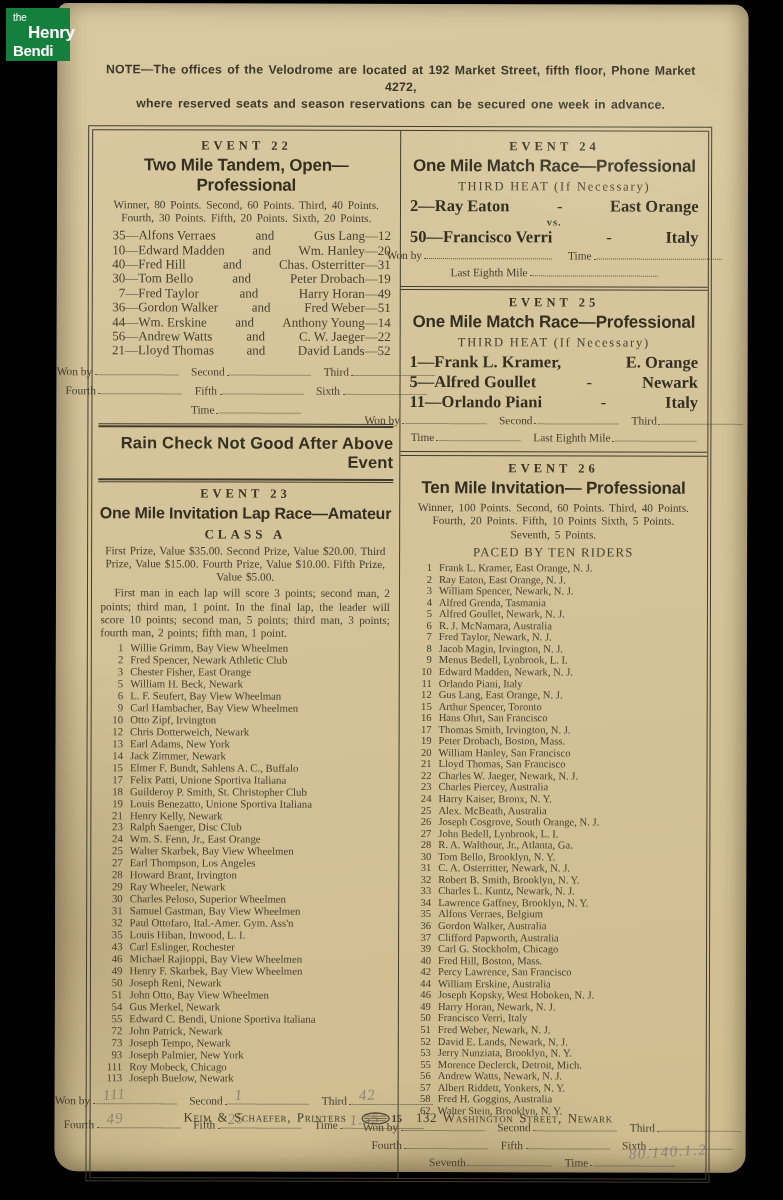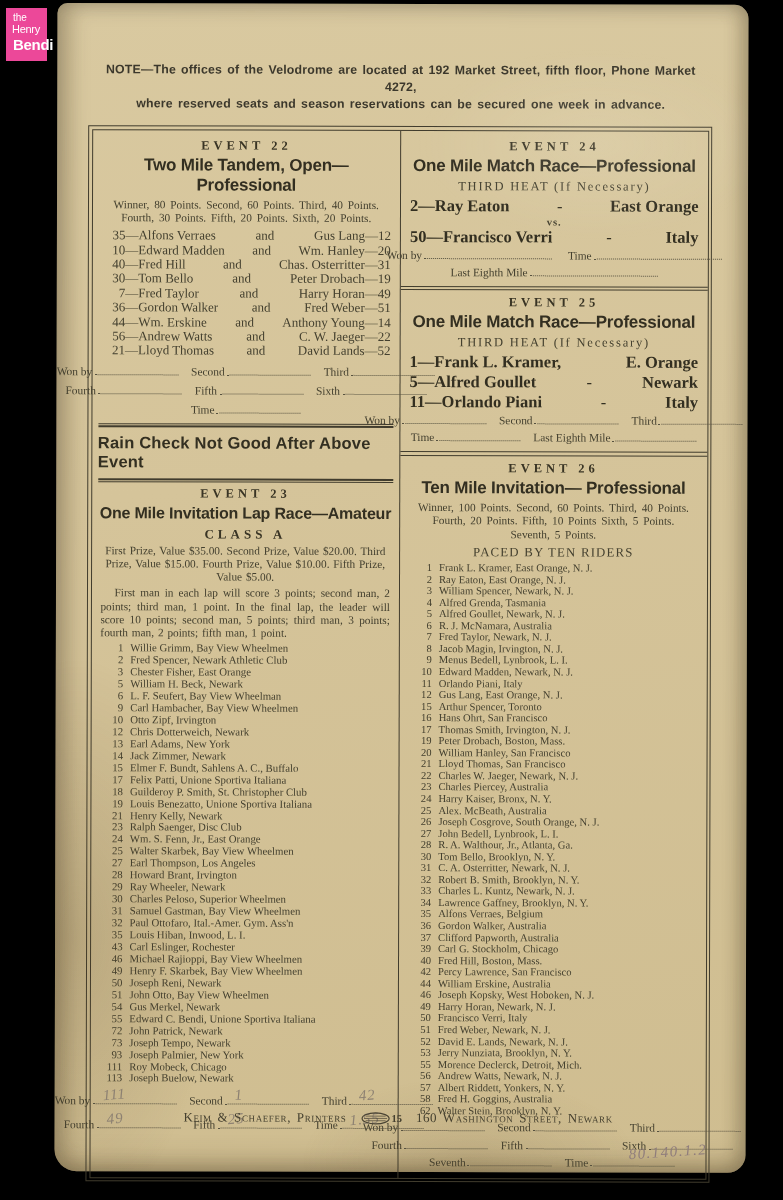--- a/index.html
+++ b/index.html
@@ -10,24 +10,24 @@
          background:linear-gradient(173deg,#d9c9a0 0%,#d5c49a 40%,#cfbd90 100%);
          border-radius:10px 14px 18px 22px;
          box-shadow:inset 10px 0 22px rgba(60,45,20,.28),inset -8px 0 16px rgba(60,45,20,.22),
                     inset 0 -12px 26px rgba(60,45,20,.18),inset 0 6px 14px rgba(255,255,245,.15);
          transform:rotate(.15deg);}
   .paper::before{content:"";position:absolute;inset:0;border-radius:inherit;pointer-events:none;
          background:radial-gradient(ellipse 300px 160px at 78% 12%,rgba(255,255,240,.12),transparent 60%),
                     radial-gradient(ellipse 200px 400px at 3% 80%,rgba(80,60,30,.18),transparent 70%),
                     radial-gradient(ellipse 240px 120px at 60% 99%,rgba(90,70,40,.12),transparent 70%);}
   
-  .logo{position:absolute;left:6px;top:8px;width:41px;height:53px;background:#ec4899;z-index:5;
+  .logo{position:absolute;left:6px;top:8px;width:64px;height:53px;background:#15803d;z-index:5;
         color:#fff;font-family:"Liberation Sans",sans-serif;padding:3px 0 0 6px;box-sizing:border-box;line-height:1;}
   .logo .l1{font-size:10px;display:block;margin:2px 0 0 1px;}
-  .logo .l2{font-size:11px;font-weight:normal;display:block;margin:1px 0 0 0;letter-spacing:-.3px;}
+  .logo .l2{font-size:17px;font-weight:bold;display:block;margin:1px 0 0 16px;letter-spacing:-.3px;}
   .logo .l3{font-size:15px;font-weight:bold;display:block;margin:2px 0 0 1px;letter-spacing:-.3px;}
   
   .note{margin:58px 40px 0 36px;text-align:center;font-family:"Liberation Sans",sans-serif;
         font-weight:bold;font-size:12.3px;line-height:17px;color:#3c382c;letter-spacing:.2px;word-spacing:1.5px;}
   
   .sheet-box{margin:13px 36px 0 31px;border:1.6px solid #413c2d;padding:2.5px;}
   .sheet-inner{border:1px solid #413c2d;display:flex;align-items:stretch;}
   .col{width:50%;box-sizing:border-box;padding:4px 7px 6px 7px;color:#44402f;}
   .col-right{border-left:1.4px solid #413c2d;}
   
@@ -60,21 +60,21 @@
   .cell{display:inline-flex;align-items:baseline;white-space:nowrap;}
   .rlabel{margin-right:2px;}
   .leader{display:inline-block;width:64px;border-bottom:1.4px dotted #575240;height:11px;position:relative;}
   .wide-leaders .leader{width:128px;}
   .mid-leaders .leader{width:84px;}
   .hand{position:absolute;left:10px;bottom:-3px;font-style:italic;color:#8d8172;font-size:15px;
         transform:rotate(-5deg);letter-spacing:1px;}
   .hand:empty{display:none;}
   
   .rule-double{border-top:1.8px solid #413c2d;border-bottom:1px solid #413c2d;height:2.6px;margin:5px -7px;}
-  .banner{font-family:"Liberation Sans",sans-serif;font-weight:bold;font-size:16.5px;text-align:left;
+  .banner{font-family:"Liberation Sans",sans-serif;font-weight:bold;font-size:16.5px;text-align:right;
           letter-spacing:.2px;color:#332f21;border-top:2px solid #413c2d;border-bottom:2px solid #413c2d;
           margin:6px -1px;padding:6px 0 7px;position:relative;}
   .banner::after{content:"";position:absolute;left:0;right:0;bottom:-4px;border-bottom:1px solid #413c2d;}
   .banner::before{content:"";position:absolute;left:0;right:0;top:-4px;border-top:1px solid #413c2d;}
   
   .footer{position:absolute;left:30px;right:34px;bottom:46px;display:flex;justify-content:center;
           align-items:center;gap:14px;font-variant:small-caps;font-size:13px;color:#45402f;
           letter-spacing:.6px;word-spacing:2px;}
   .bug{display:inline-flex;align-items:center;gap:1px;}
   .bug-num{font-size:10.5px;font-weight:bold;letter-spacing:0;}
@@ -886,21 +886,21 @@
     <span>Keim &amp; Schaefer, Printers</span>
     <span class="bug">
       <svg width="30" height="13" viewBox="0 0 30 13">
         <ellipse cx="15" cy="6.5" rx="13.5" ry="5.5" fill="none" stroke="#4a4434" stroke-width="1.2"></ellipse>
         <line x1="5" y1="4.2" x2="25" y2="4.2" stroke="#4a4434" stroke-width="0.7"></line>
         <line x1="3.5" y1="6.5" x2="26.5" y2="6.5" stroke="#4a4434" stroke-width="0.7"></line>
         <line x1="5" y1="8.8" x2="25" y2="8.8" stroke="#4a4434" stroke-width="0.7"></line>
       </svg>
         <span class="bug-num">15</span>
     </span>
-    <span>160 Washington Street, Newark</span>
+    <span>132 Washington Street, Newark</span>
   </div>
 
   <div class="accession">80.140.1.2</div>
 </div>
 
 <div class="logo">
   <span class="l1">the</span>
   <span class="l2">Henry</span>
   <span class="l3">Bendi</span>
 </div>

